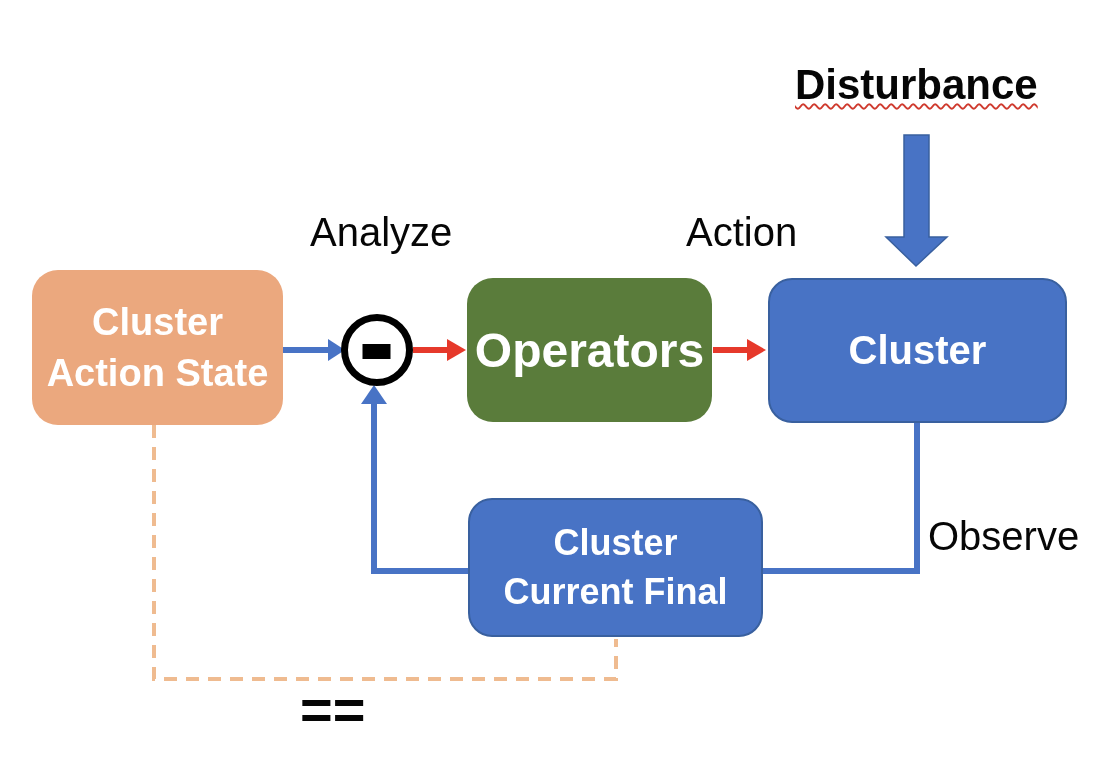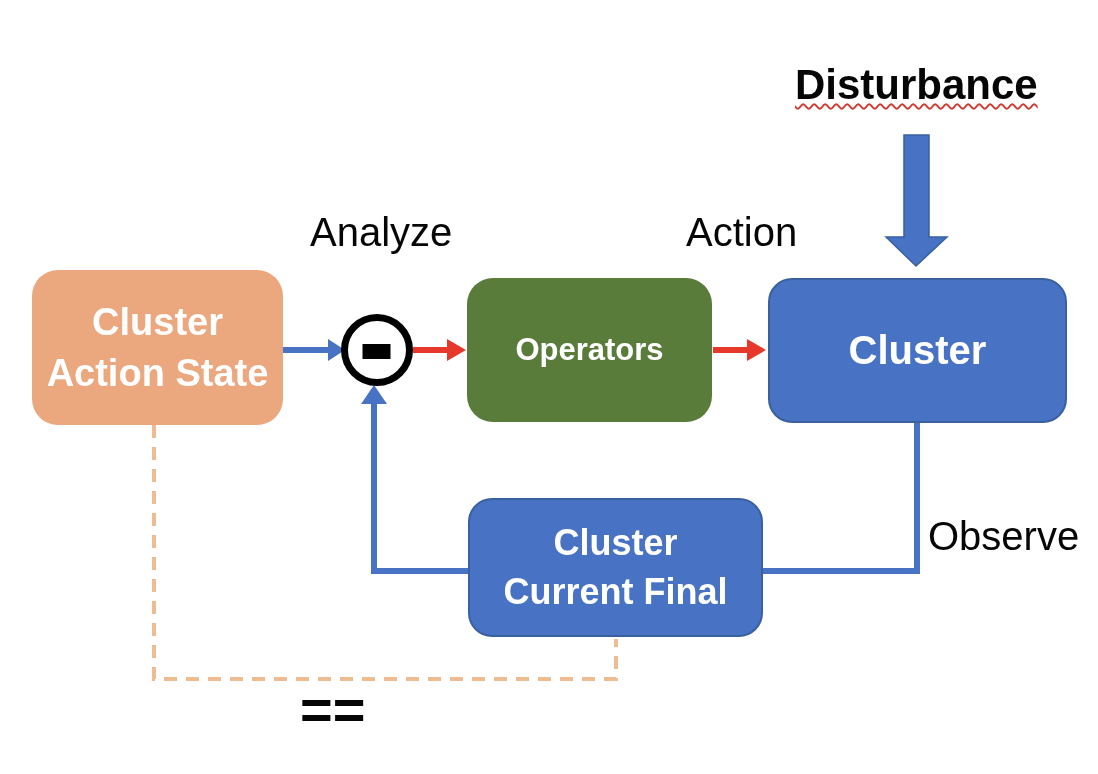--- a/index.html
+++ b/index.html
@@ -7,21 +7,21 @@
     position:relative;width:1098px;height:774px;background:#fff;
     font-family:"Liberation Sans",sans-serif;overflow:hidden;
   }
   .layer{position:absolute;left:0;top:0;width:1098px;height:774px;}
   .node{
     position:absolute;display:flex;flex-direction:column;align-items:center;
     justify-content:center;color:#fff;font-weight:bold;text-align:center;
     border-radius:26px;z-index:2;
   }
   .node-final{left:32px;top:270px;width:251px;height:155px;background:var(--peach);font-size:38px;line-height:1.32;}
-  .node-operators{left:467px;top:278px;width:245px;height:144px;background:var(--green);font-size:31px;}
+  .node-operators{left:467px;top:278px;width:245px;height:144px;background:var(--green);font-size:48px;}
   .node-cluster{left:768px;top:278px;width:299px;height:145px;background:var(--blue);border:2.5px solid var(--blue-border);font-size:40px;border-radius:24px;box-sizing:border-box;}
   .node-current{left:468px;top:498px;width:295px;height:139px;background:var(--blue);border:2.5px solid var(--blue-border);font-size:36px;line-height:1.35;border-radius:24px;box-sizing:border-box;}
   .lbl{position:absolute;color:#060606;z-index:3;white-space:nowrap;line-height:1.1;}
   .lbl-disturbance{
     left:795px;top:62px;font-size:42px;font-weight:bold;
     text-decoration:underline wavy var(--underline);
     text-decoration-thickness:2px;text-underline-offset:4px;text-align:center;
   }
   .lbl-analyze{left:298px;top:210px;font-size:40px;margin-left:12px;}
   .lbl-action{left:686px;top:210px;font-size:40px;}

